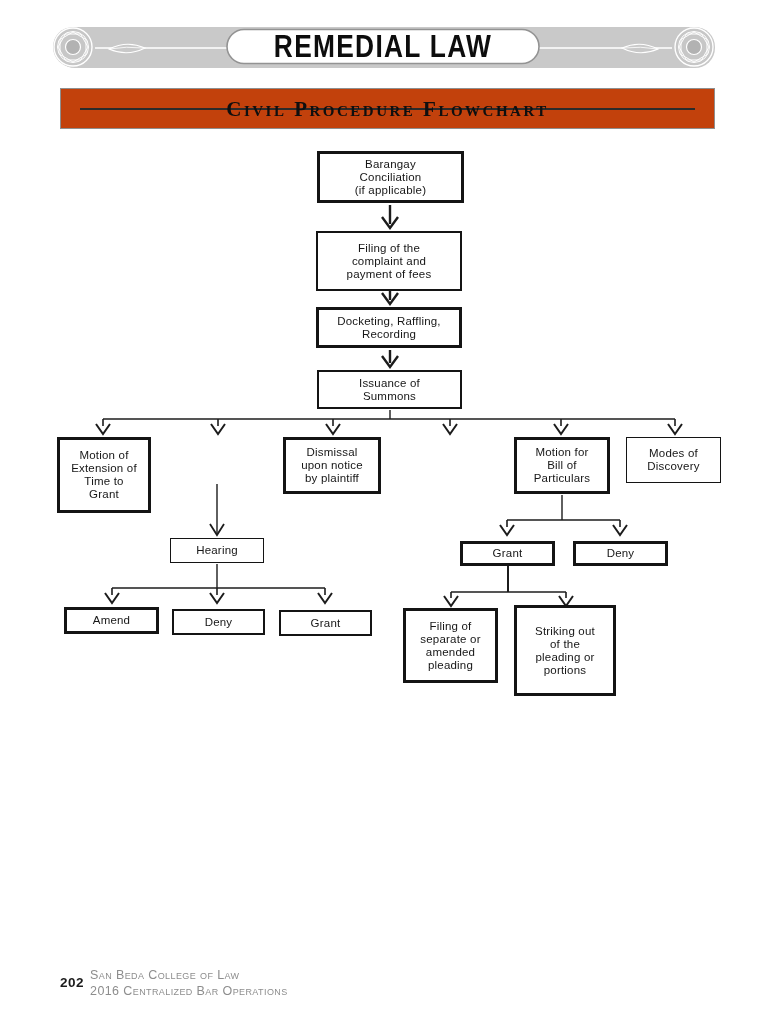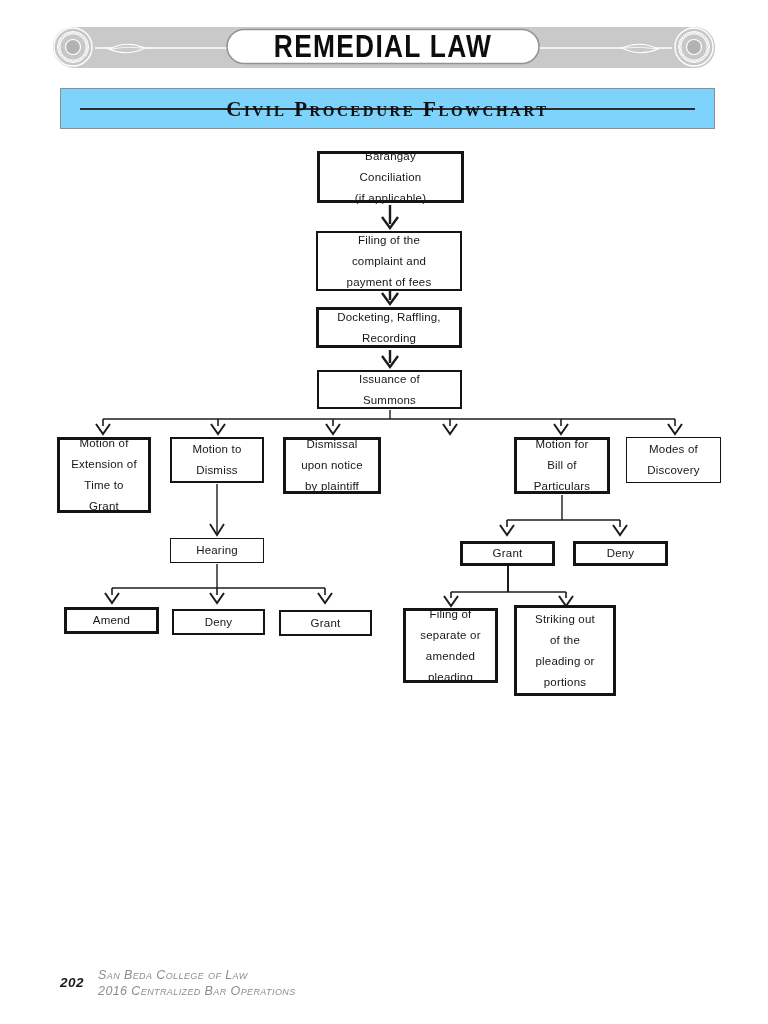--- a/index.html
+++ b/index.html
@@ -9,38 +9,38 @@
   
   .banner{position:absolute;left:0;top:0;width:768px;height:80px;}
   .banner svg{position:absolute;left:0;top:0;}
   .banner-title{position:absolute;left:227px;top:29px;width:312px;height:35px;
     display:flex;align-items:center;justify-content:center;
     font-weight:bold;font-size:31px;letter-spacing:1.5px;color:#0d0d0d;
     transform:scale(0.85,1.02);transform-origin:center;}
 
   
   .title-box{position:absolute;left:60px;top:88px;width:655px;height:41px;
-    border:1px solid #8f8f8f;padding:19px;box-sizing:border-box;background:#7dd3fc;}
+    border:1px solid #8f8f8f;padding:19px;box-sizing:border-box;background:#c2410c;}
   .title-inner{width:100%;height:100%;border:1.5px solid #2b2b2b;box-sizing:border-box;
     display:flex;align-items:center;justify-content:center;
     font-family:"Liberation Serif",serif;font-variant:small-caps;font-weight:600;
     font-size:21px;letter-spacing:2.5px;color:#0f0f0f;}
 
   
   .node{position:absolute;box-sizing:border-box;background:#fff;border-style:solid;border-color:#141414;
     display:flex;align-items:center;justify-content:center;text-align:center;
-    white-space:pre-line;font-size:11.5px;line-height:21px;letter-spacing:0.2px;color:#161616;}
+    white-space:pre-line;font-size:11.5px;line-height:13px;letter-spacing:0.2px;color:#161616;}
   .b15{border-width:1.5px}
   .b2{border-width:2px}
   .b3{border-width:3px}
 
   .arrows{position:absolute;left:0;top:0;pointer-events:none;}
 
   
-  .footer{position:absolute;left:60px;top:968px;display:flex;gap:14px;align-items:flex-start;font-style:italic;}
+  .footer{position:absolute;left:60px;top:968px;display:flex;gap:6px;align-items:flex-start;}
   .page-num{font-weight:bold;font-size:13.5px;color:#1b1b1b;margin-top:7px;letter-spacing:0.5px;}
   .org{font-variant:small-caps;color:#8d8d8d;font-size:12.5px;line-height:15.5px;letter-spacing:0.4px;}
 </style>
 </head>
 <body>
 
 <div class="page">
 
   <div class="banner">
     <svg width="768" height="80" viewBox="0 0 768 80">
@@ -153,22 +153,20 @@
 payment of fees</div>
   <div class="node b2" style="left:317px;top:370px;width:145px;height:39px">Issuance of
 Summons</div>
   <div class="node b3" style="left:316px;top:307px;width:146px;height:41px">Docketing, Raffling,
 Recording</div>
 
   <div class="node b3" style="left:57px;top:437px;width:94px;height:76px">Motion of
 Extension of
 Time to
 Grant</div>
-  <div class="node b2" style="left:170px;top:437px;width:94px;height:46px">Motion to
-Dismiss</div>
   <div class="node b3" style="left:283px;top:437px;width:98px;height:57px">Dismissal
 upon notice
 by plaintiff</div>
   <div class="node b3" style="left:514px;top:437px;width:96px;height:57px">Motion for
 Bill of
 Particulars</div>
   <div class="node b15" style="left:626px;top:437px;width:95px;height:46px">Modes of
 Discovery</div>
 
   <div class="node b15" style="left:170px;top:538px;width:94px;height:25px">Hearing</div>

